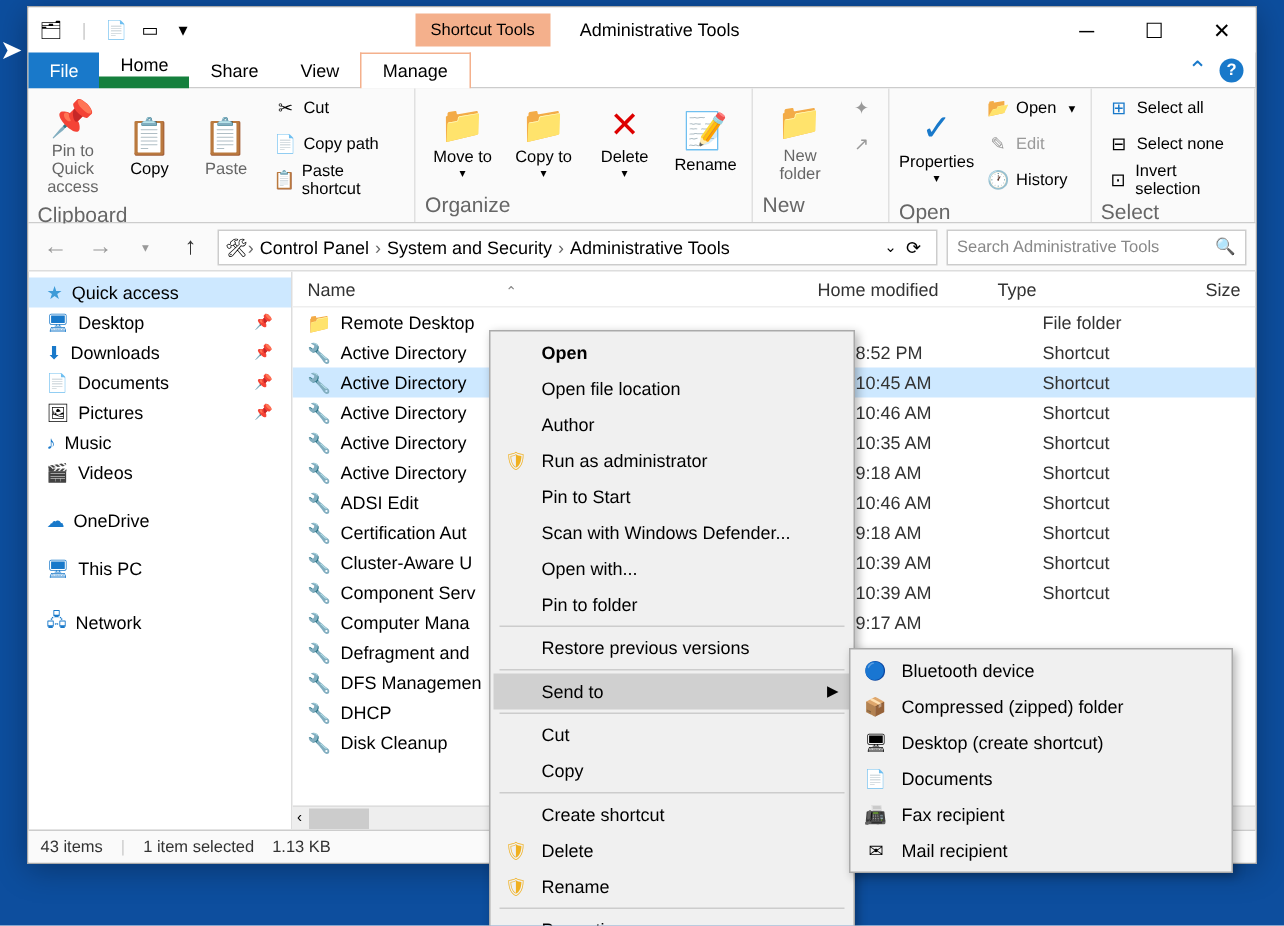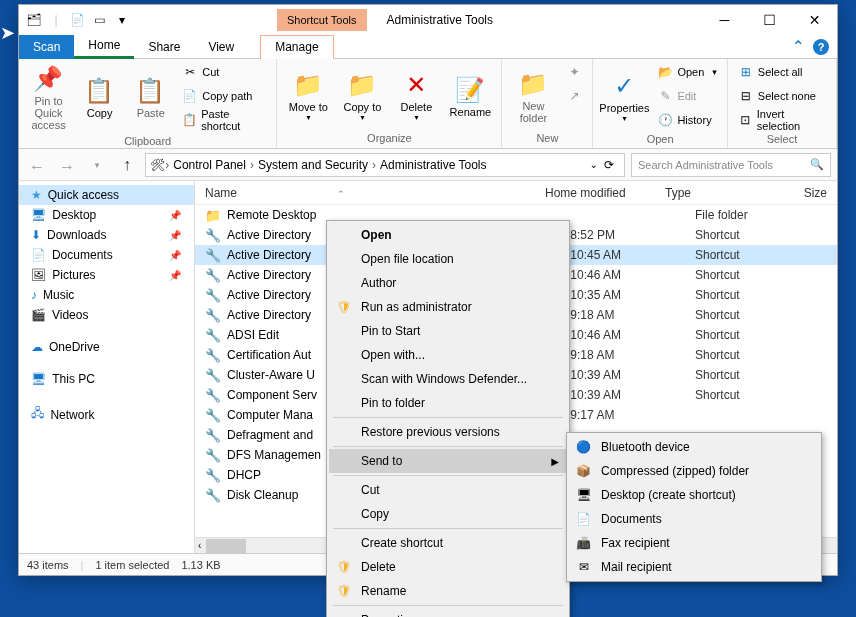--- a/index.html
+++ b/index.html
@@ -8,27 +8,27 @@
 .titlebar { height: 30px; display: flex; align-items: center; background: #fff; }
 .qat { display: flex; align-items: center; padding: 0 6px; gap: 4px; }
 .qat-icon { width: 18px; height: 18px; display: flex; align-items: center; justify-content: center; font-size: 12px; }
 .contextual-tab { background: #f4b08c; padding: 4px 10px; font-size: 11px; height: 22px; display: flex; align-items: center; margin-left: 140px; }
 .title-text { flex: 1; text-align: left; font-size: 12px; padding-left: 20px; }
 .win-controls { display: flex; }
 .win-btn { width: 45px; height: 30px; display: flex; align-items: center; justify-content: center; font-size: 14px; }
 .tabs { height: 24px; display: flex; align-items: center; border-bottom: 1px solid #ccc; }
 .tab { padding: 4px 14px; font-size: 12px; height: 24px; display: flex; align-items: center; }
 .tab.file { background: #1979ca; color: #fff; }
-.tab.active { border-bottom: 3px solid #15803d; }
+.tab.active { border-bottom: 8px solid #15803d; }
 .tab.contextual { background: #fff; border: 1px solid #f4b08c; border-bottom: none; }
 .ribbon-help { margin-left: auto; padding: 0 8px; display: flex; gap: 8px; align-items: center; }
 .ribbon { height: 90px; display: flex; background: #fafafa; border-bottom: 1px solid #ccc; }
 .ribbon-group { display: flex; flex-direction: column; border-right: 1px solid #e0e0e0; padding: 2px 6px; }
 .ribbon-group-content { flex: 1; display: flex; gap: 4px; }
-.ribbon-group-label { text-align: center; font-size: 11px; color: #666; padding: 2px 0; }
+.ribbon-group-label { text-align: left; font-size: 14px; color: #666; padding: 2px 0; }
 .big-btn { display: flex; flex-direction: column; align-items: center; justify-content: center; width: 50px; font-size: 11px; text-align: center; padding: 2px; color: #666; }
 .big-btn.enabled { color: #000; }
 .big-icon { width: 32px; height: 32px; display: flex; align-items: center; justify-content: center; font-size: 24px; }
 .small-btns { display: flex; flex-direction: column; gap: 2px; }
 .small-btn { display: flex; align-items: center; gap: 4px; font-size: 11px; padding: 1px 4px; height: 22px; }
 .small-icon { width: 16px; height: 16px; display: flex; align-items: center; justify-content: center; font-size: 12px; }
 .addr-bar { height: 32px; display: flex; align-items: center; gap: 6px; padding: 0 6px; background: #fafafa; border-bottom: 1px solid #ddd; }
 .nav-btn { width: 24px; height: 24px; display: flex; align-items: center; justify-content: center; color: #999; }
 .breadcrumb { flex: 1; height: 24px; border: 1px solid #ccc; display: flex; align-items: center; padding: 0 4px; font-size: 12px; background: #fff; }
 .crumb { padding: 0 4px; }
@@ -87,25 +87,25 @@
     <div class="contextual-tab">Shortcut Tools</div>
     <div class="title-text">Administrative Tools</div>
     <div class="win-controls">
       <div class="win-btn">─</div>
       <div class="win-btn">☐</div>
       <div class="win-btn">✕</div>
     </div>
   </div>
 
   <div class="tabs">
-    <div class="tab file">Scan</div>
+    <div class="tab file">File</div>
     <div class="tab active">Home</div>
     <div class="tab">Share</div>
     <div class="tab">View</div>
-    <div class="tab contextual" style="margin-left:12px">Manage</div>
+    <div class="tab contextual" style="margin-left:0">Manage</div>
     <div class="ribbon-help">
       <span style="color:#1979ca">⌃</span>
       <span class="help-circle">?</span>
     </div>
   </div>
 
   <div class="ribbon">
     <div class="ribbon-group">
       <div class="ribbon-group-content">
         <div class="big-btn">
@@ -423,24 +423,24 @@
       <span>Author</span>
     </div>
     <div class="menu-item">
       <span class="menu-icon" style="color:#f0b020">🛡</span>
       <span>Run as administrator</span>
     </div>
     <div class="menu-item">
       <span>Pin to Start</span>
     </div>
     <div class="menu-item">
+      <span>Scan with Windows Defender...</span>
+    </div>
+    <div class="menu-item">
       <span>Open with...</span>
-    </div>
-    <div class="menu-item">
-      <span>Scan with Windows Defender...</span>
     </div>
     <div class="menu-item">
       <span>Pin to folder</span>
     </div>
     <div class="menu-sep"></div>
     <div class="menu-item">
       <span>Restore previous versions</span>
     </div>
     <div class="menu-sep"></div>
     <div class="menu-item hover">

